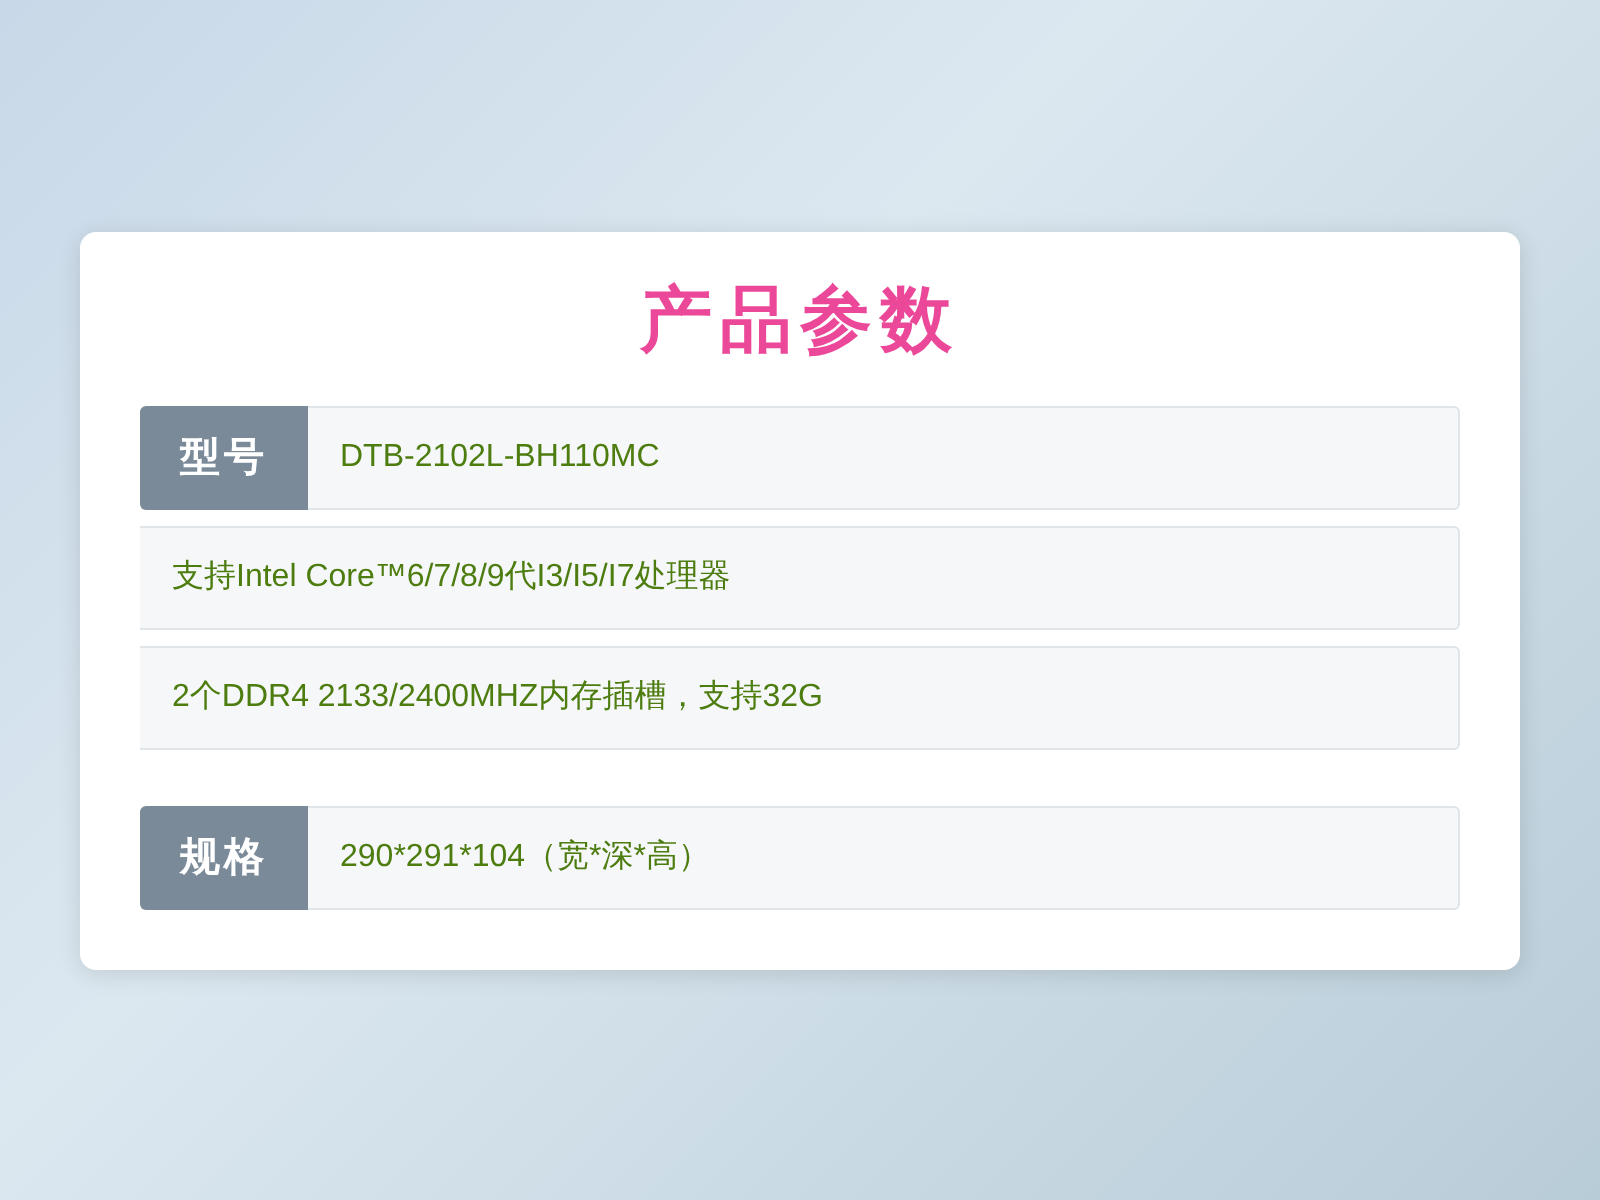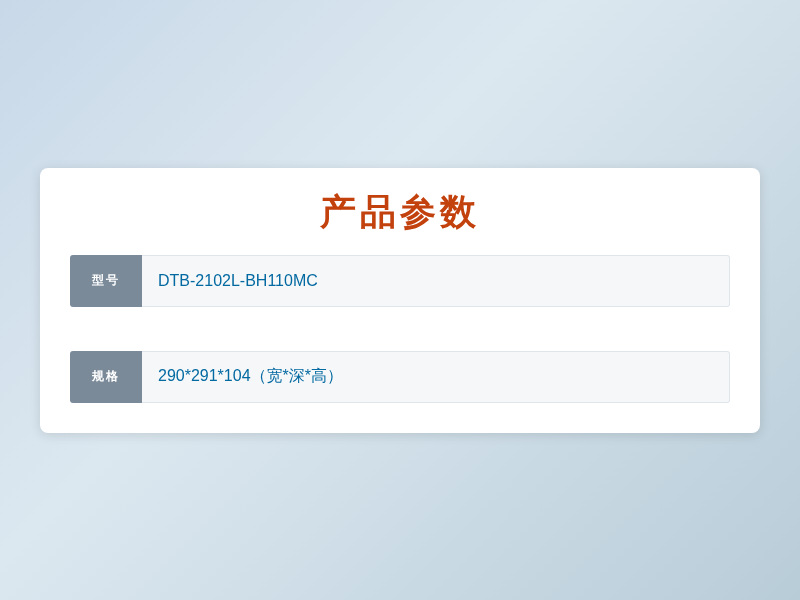--- a/index.html
+++ b/index.html
@@ -24,49 +24,49 @@
       border-radius: 8px;
       width: 720px;
       padding: 20px 30px 28px 30px;
       box-shadow: 0 2px 12px rgba(0,0,0,0.12);
     }
 
     .title {
       text-align: center;
       font-size: 36px;
       font-weight: bold;
-      color: #c2410c;
+      color: #ec4899;
       margin-bottom: 18px;
       letter-spacing: 4px;
     }
 
     .spec-row {
       display: flex;
       align-items: stretch;
       margin-bottom: 2px;
     }
 
     .spec-label {
       background-color: #7a8a99;
       color: white;
-      font-size: 12px;
+      font-size: 20px;
       font-weight: bold;
-      width: 72px;
+      width: 84px;
       min-height: 52px;
       display: flex;
       align-items: center;
       justify-content: center;
       border-radius: 3px 0 0 3px;
       flex-shrink: 0;
       letter-spacing: 2px;
     }
 
     .spec-value {
       background-color: #f5f7f9;
-      color: #0369a1;
+      color: #4d7c0f;
       font-size: 16px;
       flex: 1;
       display: flex;
       align-items: center;
       padding: 10px 16px;
       border: 1px solid #e0e5ea;
       border-left: none;
       border-radius: 0 3px 3px 0;
       min-height: 52px;
     }
@@ -76,23 +76,25 @@
 
 <div class="card">
   <div class="title">产品参数</div>
   <div class="spec-rows" id="spec-rows">
       <div class="spec-row">
         <div class="spec-label">型号</div>
         <div class="spec-value">DTB-2102L-BH110MC</div>
       </div>
       <div style="height: 6px;"></div>
       <div class="spec-row">
+        <div class="spec-value">支持Intel Core™6/7/8/9代I3/I5/I7处理器</div>
       </div>
       <div style="height: 6px;"></div>
       <div class="spec-row">
+        <div class="spec-value">2个DDR4 2133/2400MHZ内存插槽，支持32G</div>
       </div>
       <div style="height: 6px;"></div>
       <div class="spec-row">
       </div>
       <div style="height: 6px;"></div>
       <div style="height: 6px;"></div>
       <div style="height: 6px;"></div>
       <div class="spec-row">
         <div class="spec-label">规格</div>
         <div class="spec-value">290*291*104（宽*深*高）</div>

